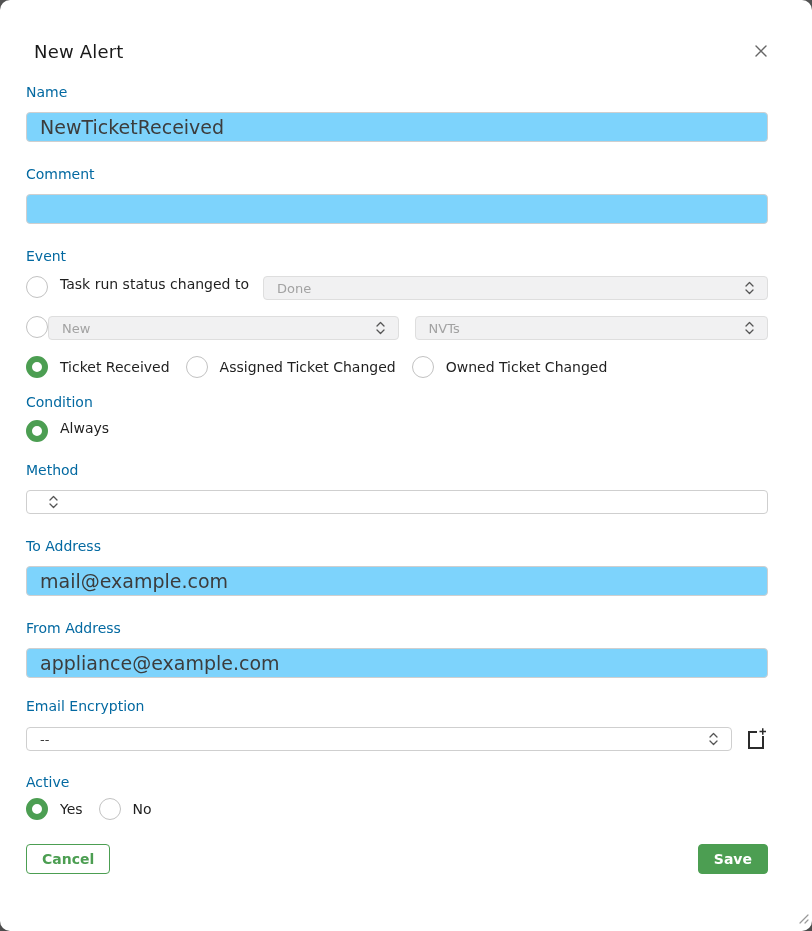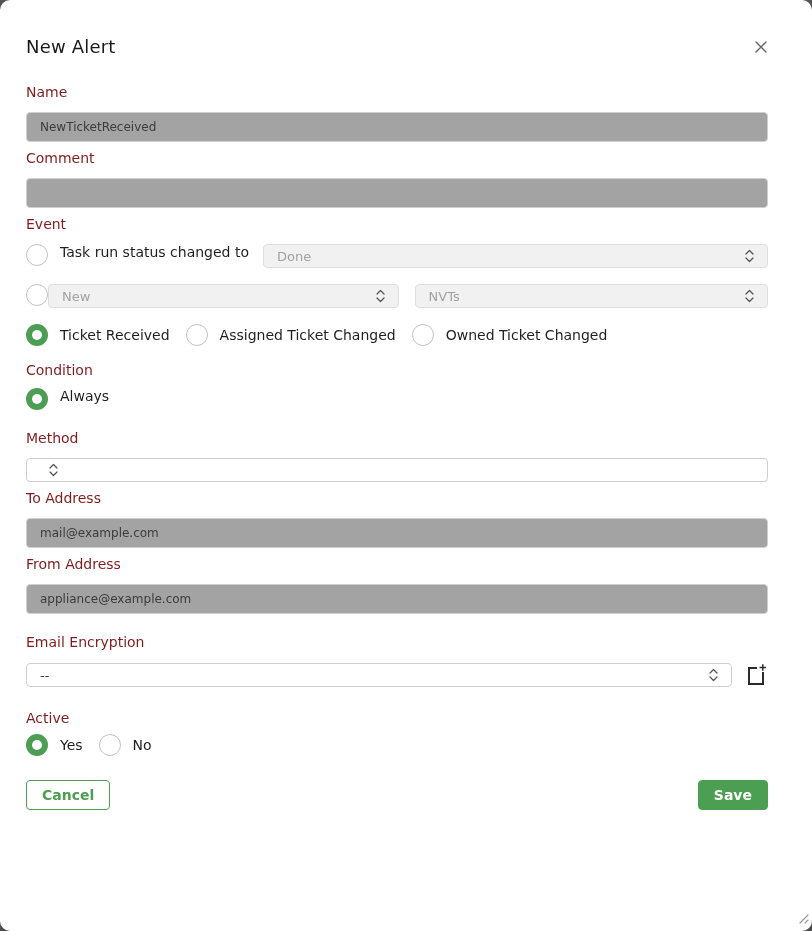--- a/index.html
+++ b/index.html
@@ -12,49 +12,50 @@
     overflow: hidden;
   }
   .dialog {
     position: absolute; inset: 0;
     background: #ffffff;
     border-radius: 10px;
     box-shadow: 0 4px 18px rgba(0,0,0,0.35);
     overflow: hidden;
   }
   .header {
-    display: flex; align-items: flex-start; justify-content: space-between;
+    display: flex; align-items: flex-end; justify-content: space-between;
     padding: 36px 40px 0 26px;
     height: 62px;
+    margin-left: 8px;
   }
   .title {
     margin: 0; font-size: 18px; font-weight: normal; color: #1a1a1a;
     letter-spacing: 0.2px;
   }
   .close-btn {
     background: none; border: none; padding: 2px; cursor: pointer;
     display: flex; align-items: center; justify-content: center;
   }
   .content { width: 742px; margin: 0 26px; }
   .field-label {
-    font-size: 14px; color: #7f1d1d; line-height: 16px;
+    font-size: 14px; color: #0369a1; line-height: 16px;
   }
   .mt22 { margin-top: 22px; }
-  .mt24 { margin-top: 8px; }
+  .mt24 { margin-top: 24px; }
   .mt20 { margin-top: 20px; }
   .mt16 { margin-top: 16px; }
   .mt10 { margin-top: 10px; }
   .mt8  { margin-top: 8px; }
   .mb12 { margin-bottom: 12px; }
   .text-input {
     width: 100%; height: 30px;
     border: 1px solid #cfcfcf; border-radius: 4px;
-    padding: 0 13px; font-size: 12px; color: #3c3c3c;
+    padding: 0 13px; font-size: 19px; color: #3c3c3c;
     font-family: "DejaVu Sans", "Liberation Sans", sans-serif;
-    background: #a3a3a3; outline: none;
+    background: #7dd3fc; outline: none;
   }
   .row { display: flex; align-items: flex-start; }
   .radio {
     width: 22px; height: 22px; border-radius: 50%;
     border: 1px solid #c2c2c2; background: #fff;
     flex: 0 0 22px; cursor: pointer;
   }
   .radio.checked { border: 6.5px solid #4c9e52; }
   .radio-label {
     margin-left: 12px; font-size: 14px; color: #1f1f1f; white-space: nowrap;

